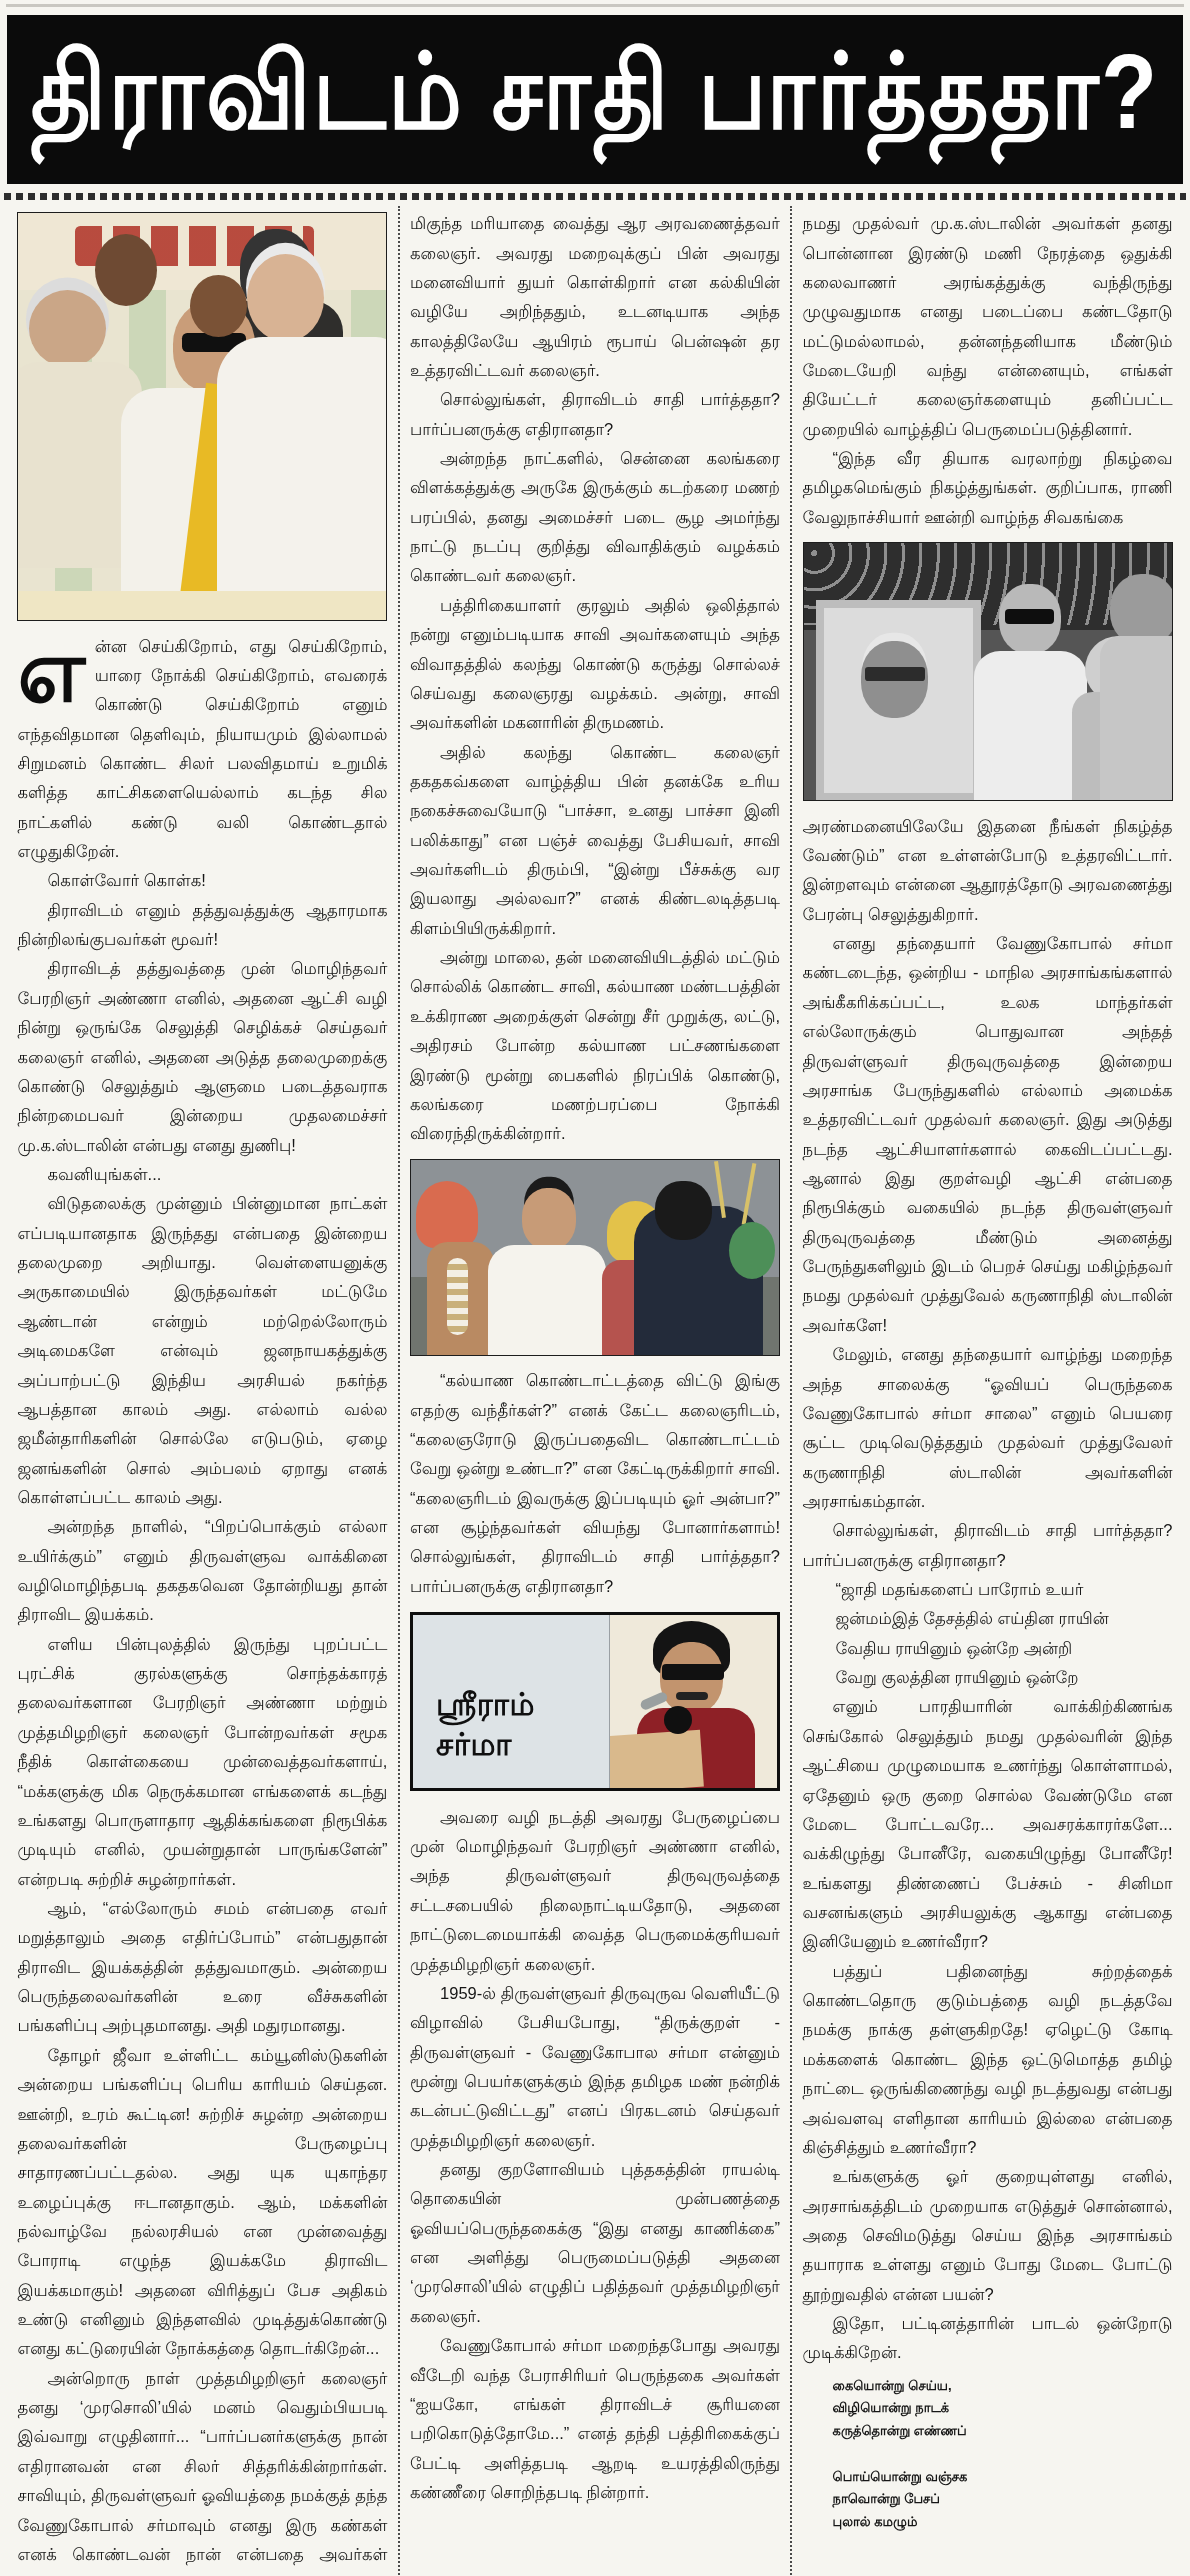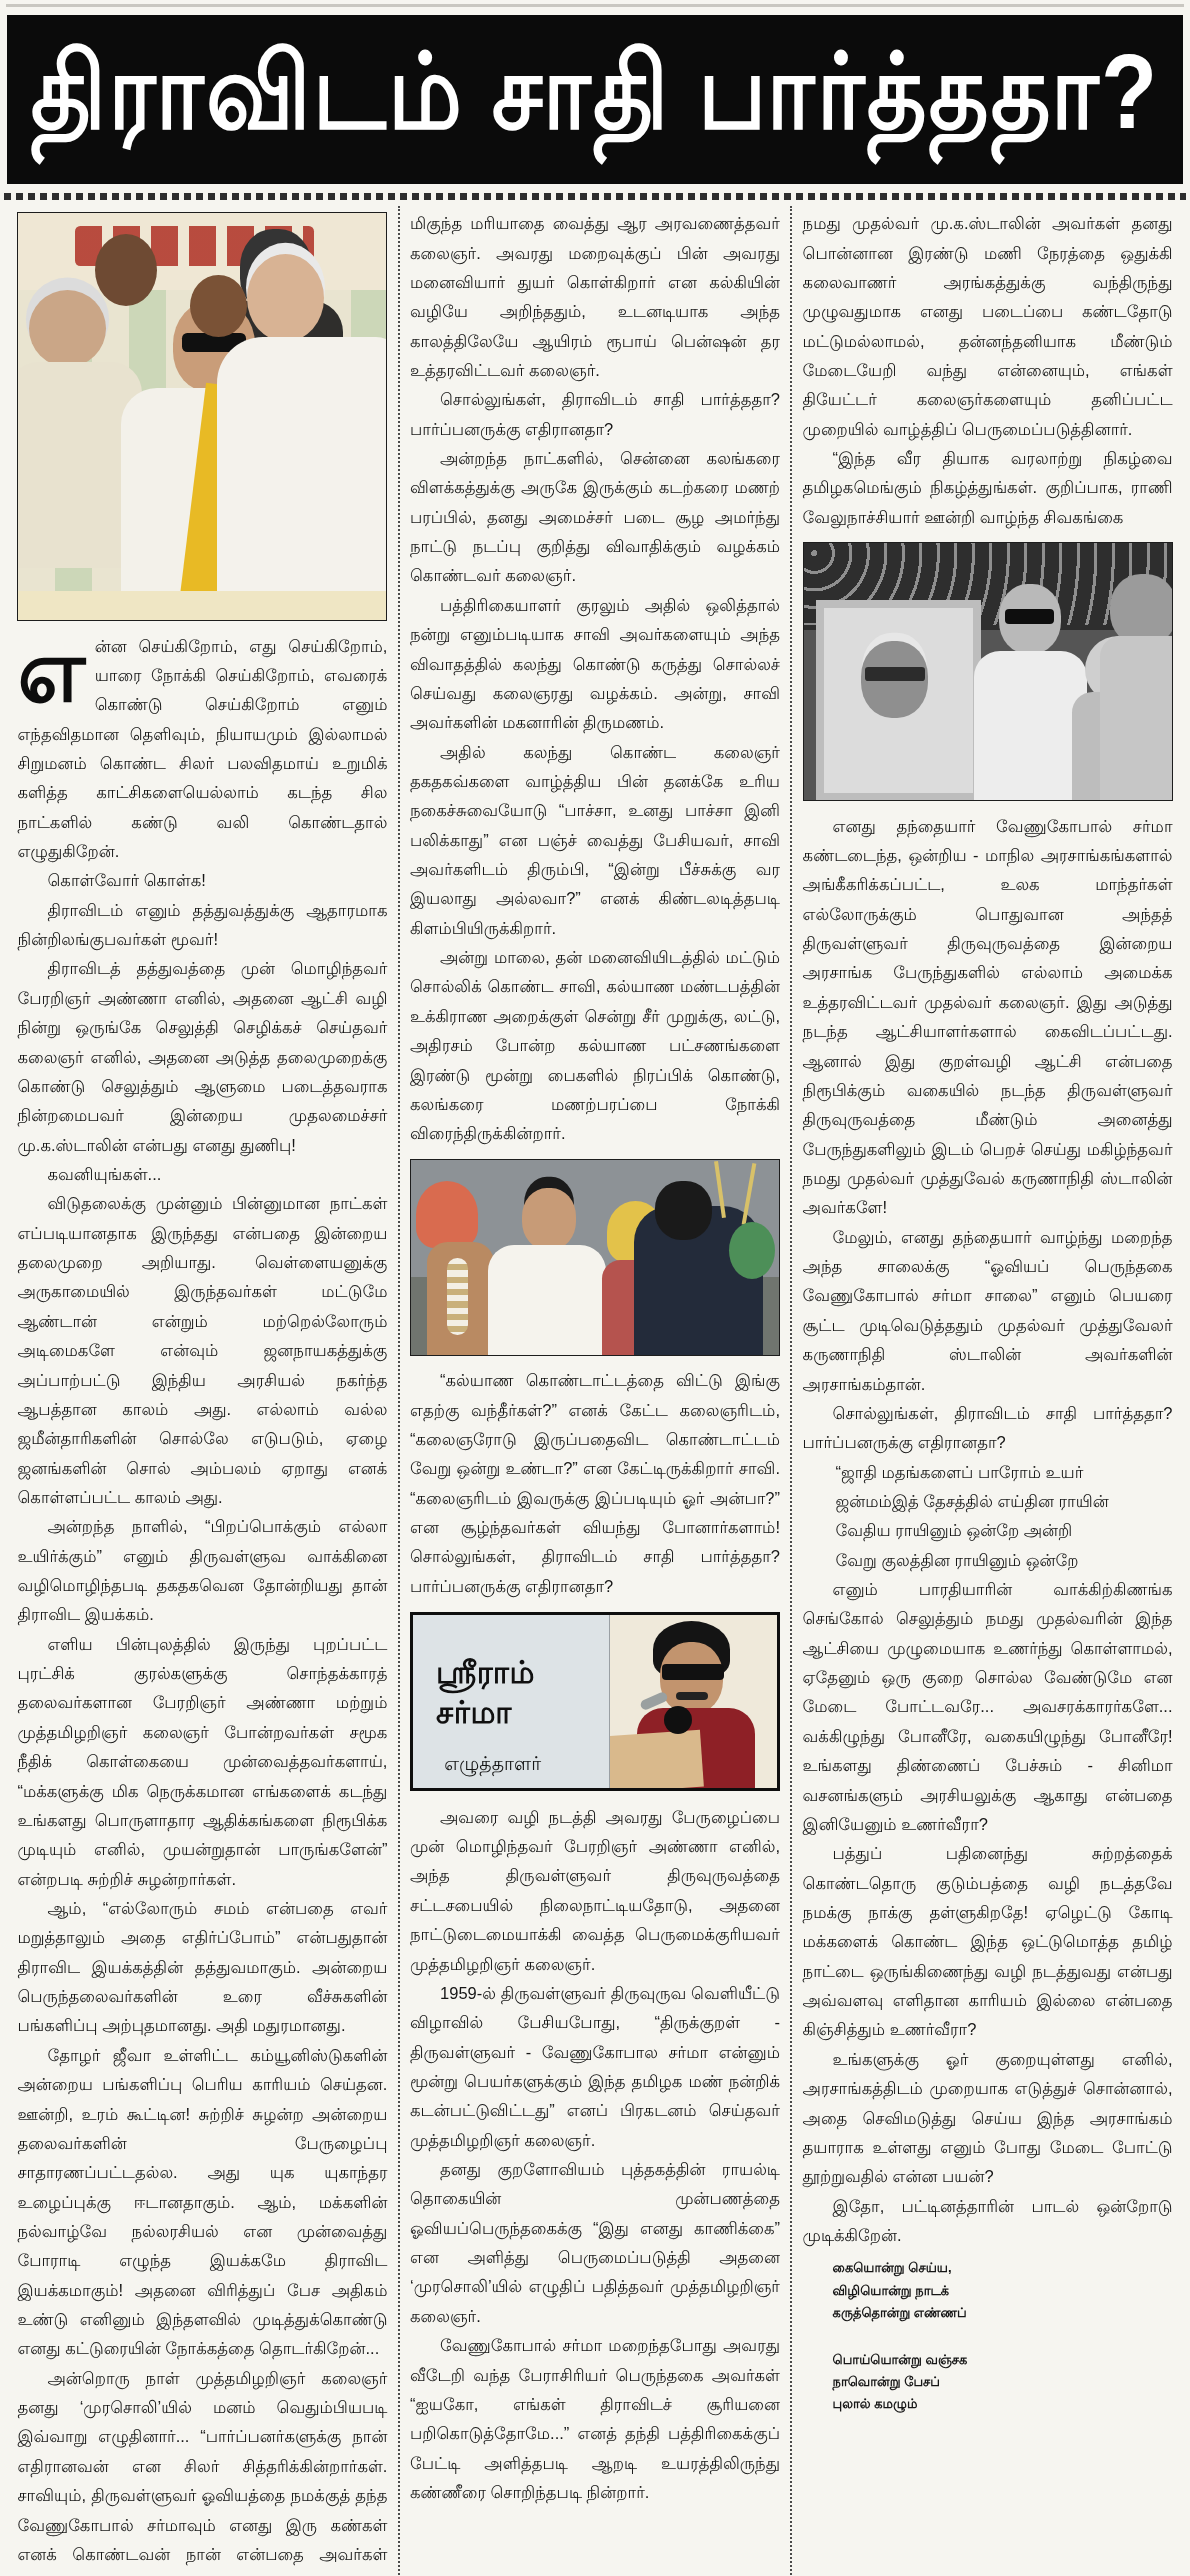--- a/index.html
+++ b/index.html
@@ -19,21 +19,21 @@
   .para{margin:0;font-size:16.5px;line-height:1.78;text-align:justify;text-indent:30px;}
   .para.cont{text-indent:0;}
   .dropcap-para{text-indent:0;}
   .dropcap{float:left;font-size:87px;line-height:68px;font-weight:800;padding:5.2px 9.3px 2.1px 0;color:#0d0d0d;}
   .photo{margin:10.3px 0;border:1.5px solid #1d1d1d;position:relative;overflow:hidden;background:#888;}
   .photo1{height:407px;}
   .photo2{height:195px;}
   .photo3{height:257px;}
   .shape{position:absolute;}
   .author-box{margin:11.3px 0;border:3.6px solid #0e0e0e;background:#dde3e6;height:173px;display:flex;overflow:hidden;}
-  .author-left{flex:1;padding:40px 8px 0 23px;}
+  .author-left{flex:1;padding:40px 8px 0 23px;margin-top:32px;}
   .author-name{font-size:31px;font-weight:800;color:#101010;letter-spacing:0.5px;}
   .author-role{font-size:19px;margin-top:17.5px;padding-left:8.2px;}
   .author-photo{width:46%;position:relative;background:#efe9da;overflow:hidden;border-left:1px solid #9aa0a4;}
   .verse{font-size:16.5px;line-height:1.78;white-space:pre-line;margin:0 0 0 33px;text-align:left;}
   .poem{margin-top:7.2px;}
   .stanza{font-weight:700;font-size:13px;line-height:1.72;white-space:pre-line;margin:0 0 24px 30px;}
 </style>
 </head>
 <body>
 
@@ -160,20 +160,21 @@
       <div class="shape" style="left:195px;top:41px;width:62px;height:70px;background:#b9b9b9;border-radius:46%;"></div>
       <div class="shape" style="left:201px;top:66px;width:49px;height:14.4px;background:#0e0e0e;border-radius:4.1px;"></div>
       <div class="shape" style="left:170px;top:108px;width:113px;height:149px;background:#ededed;border-radius:26px 26px 0 0;"></div>
       <div class="shape" style="left:281px;top:93px;width:67px;height:67px;background:#cfcfcf;border-radius:50%;"></div>
       <div class="shape" style="left:268px;top:149px;width:93px;height:108px;background:#bdbdbd;border-radius:20.6px 20.6px 0 0;"></div>
       <div class="shape" style="left:319px;top:170px;width:46px;height:46px;background:radial-gradient(circle,#f1f1f1 0 9.3px,#9c9c9c 9.8px 15.5px,#e6e6e6 16px 23px);border-radius:50%;"></div>
       <div class="shape" style="right:-5.2px;top:31px;width:67px;height:72px;background:#9b9b9b;border-radius:46%;"></div>
       <div class="shape" style="right:-10.3px;top:93px;width:82px;height:165px;background:#c6c6c6;border-radius:20.6px 0 0 0;"></div>
     </figure>
 
+    <p class="para cont">அரண்மனையிலேயே இதனை நீங்கள் நிகழ்த்த வேண்டும்” என உள்ளன்போடு உத்தரவிட்டார். இன்றளவும் என்னை ஆதூரத்தோடு அரவணைத்து பேரன்பு செலுத்துகிறார்.</p>
 
     <div>
 
     <p class="para">எனது தந்தையார் வேணுகோபால் சர்மா கண்டடைந்த, ஒன்றிய - மாநில அரசாங்கங்களால் அங்கீகரிக்கப்பட்ட, உலக மாந்தர்கள் எல்லோருக்கும் பொதுவான அந்தத் திருவள்ளுவர் திருவுருவத்தை இன்றைய அரசாங்க பேருந்துகளில் எல்லாம் அமைக்க உத்தரவிட்டவர் முதல்வர் கலைஞர். இது அடுத்து நடந்த ஆட்சியாளர்களால் கைவிடப்பட்டது. ஆனால் இது குறள்வழி ஆட்சி என்பதை நிரூபிக்கும் வகையில் நடந்த திருவள்ளுவர் திருவுருவத்தை மீண்டும் அனைத்து பேருந்துகளிலும் இடம் பெறச் செய்து மகிழ்ந்தவர் நமது முதல்வர் முத்துவேல் கருணாநிதி ஸ்டாலின் அவர்களே!</p>
         <p class="para">மேலும், எனது தந்தையார் வாழ்ந்து மறைந்த அந்த சாலைக்கு “ஓவியப் பெருந்தகை வேணுகோபால் சர்மா சாலை” எனும் பெயரை சூட்ட முடிவெடுத்ததும் முதல்வர் முத்துவேலர் கருணாநிதி ஸ்டாலின் அவர்களின் அரசாங்கம்தான்.</p>
         <p class="para">சொல்லுங்கள், திராவிடம் சாதி பார்த்ததா? பார்ப்பனருக்கு எதிரானதா?</p>
       </div>
 
     <div class="verse">“ஜாதி மதங்களைப் பாரோம் உயர்
 ஜன்மம்இத் தேசத்தில் எய்தின ராயின்

